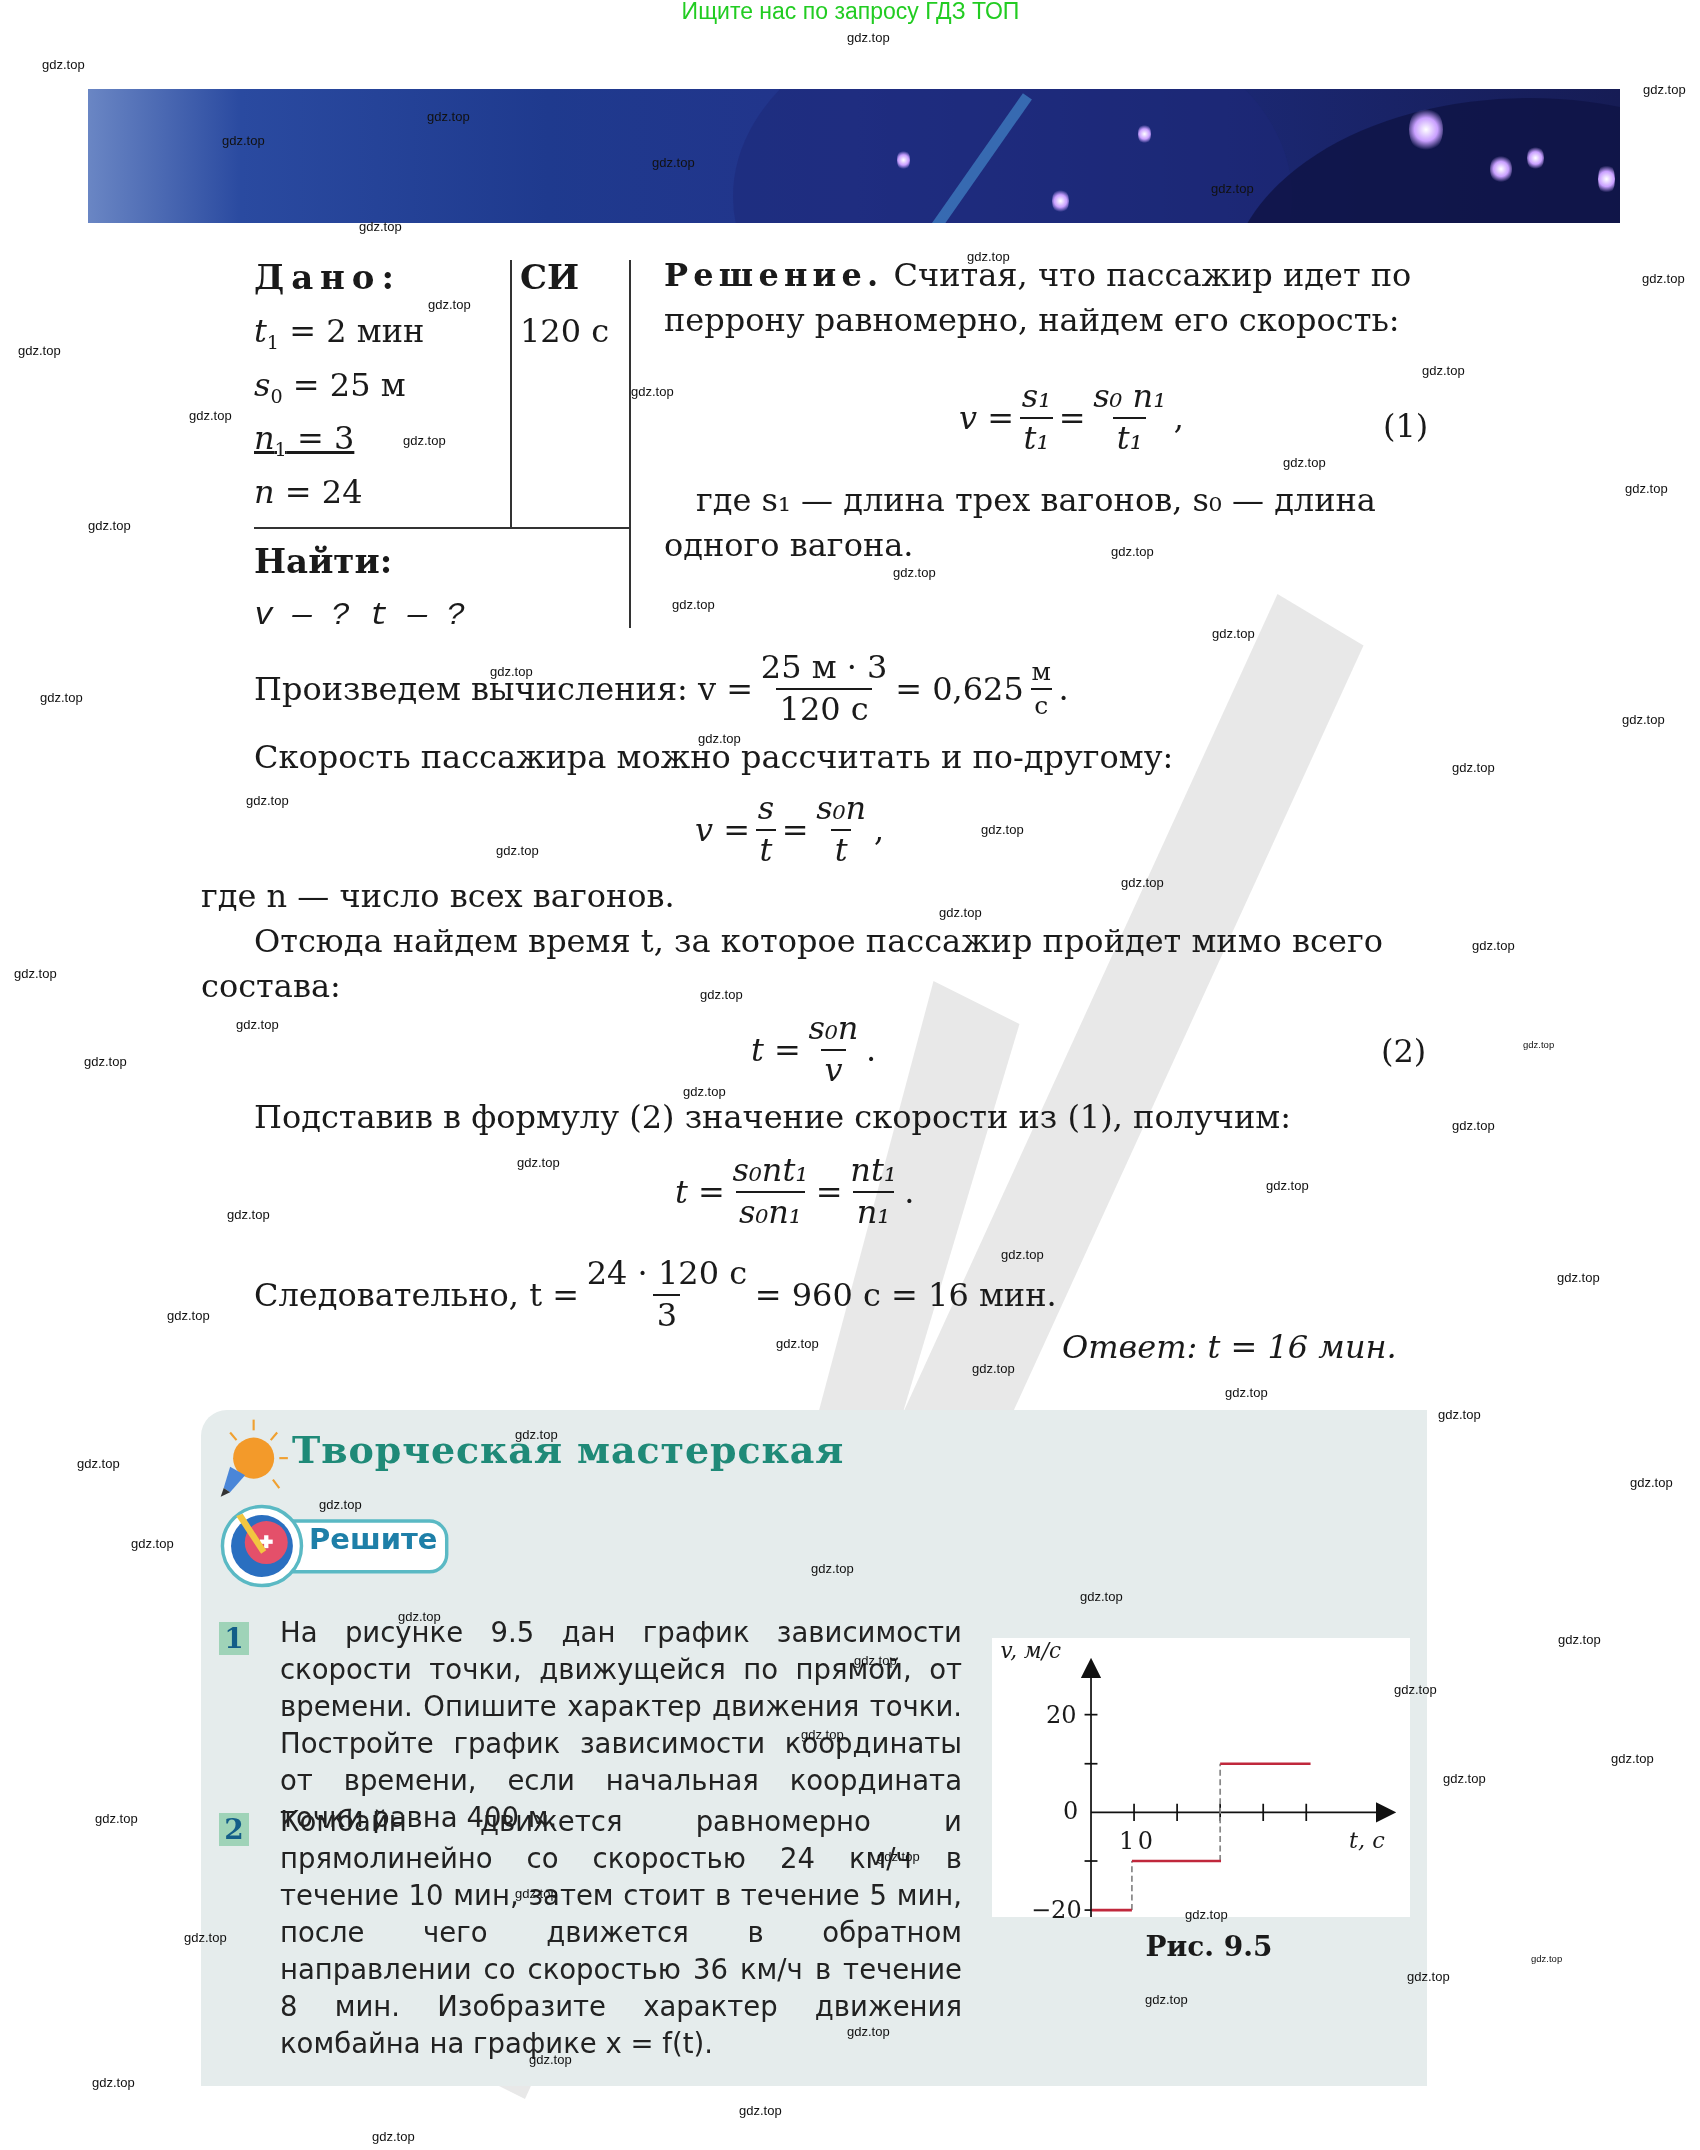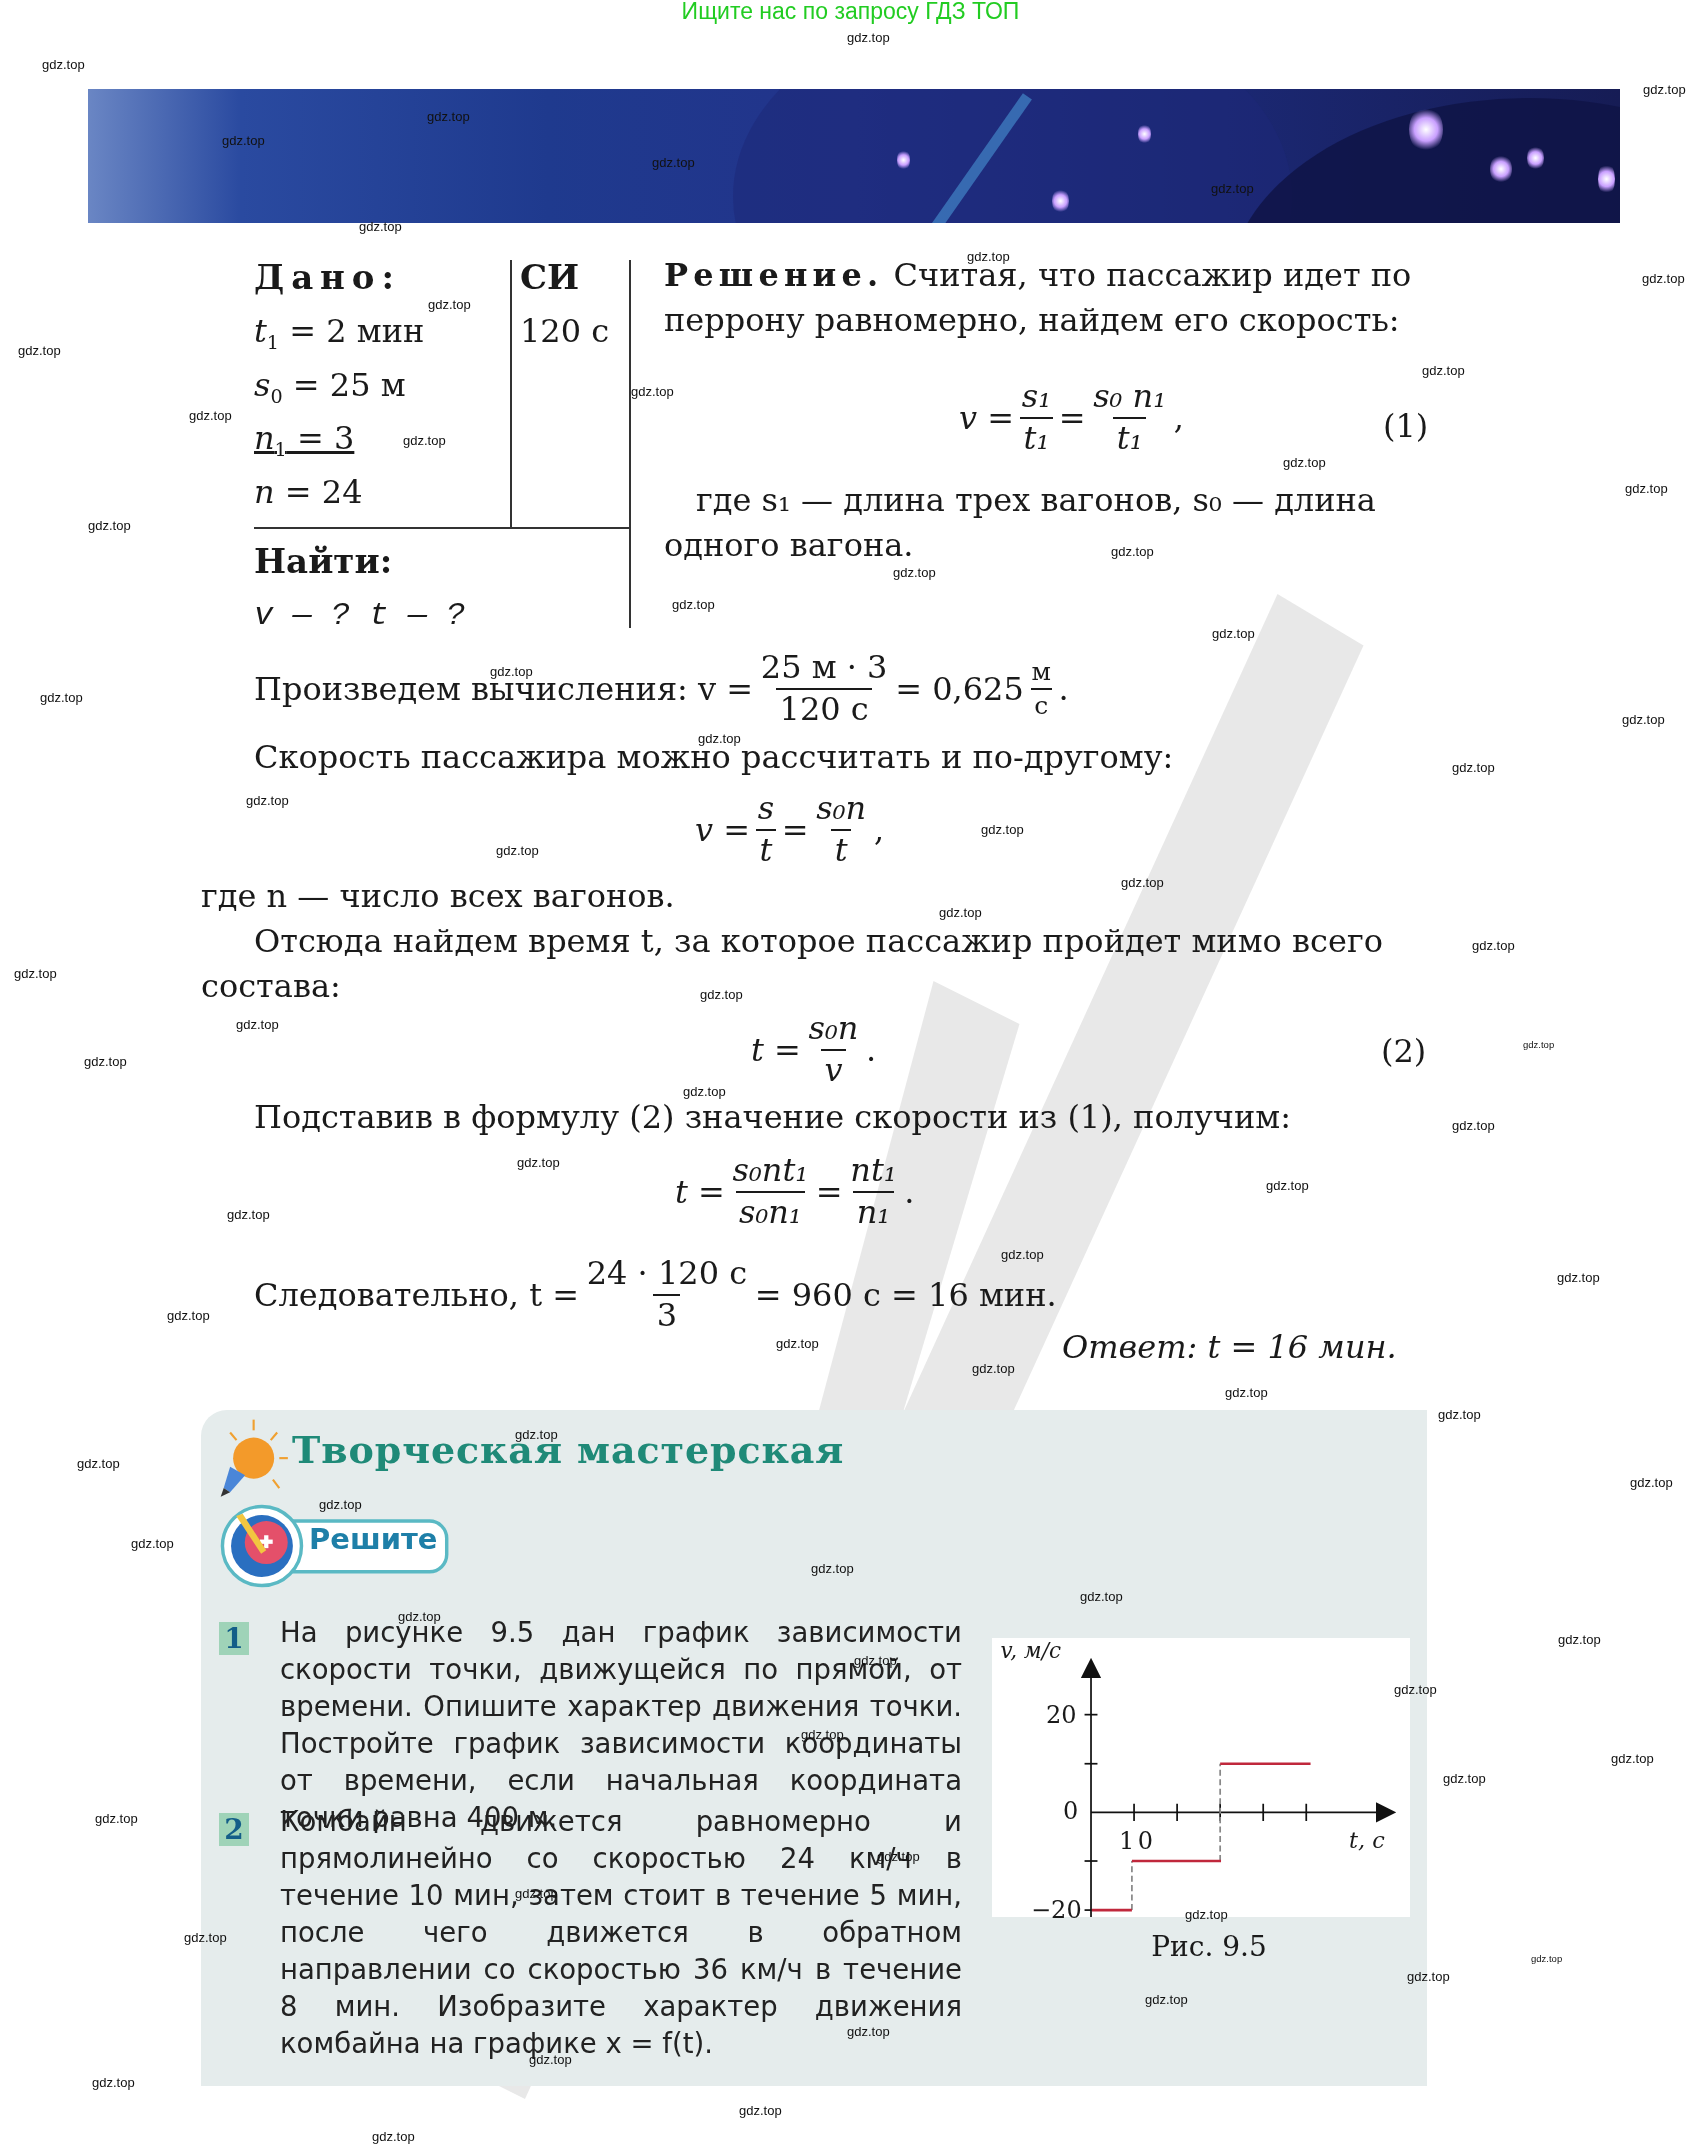--- a/index.html
+++ b/index.html
@@ -27,21 +27,21 @@
   .wm{position:absolute;font-family:"Liberation Sans",sans-serif;font-size:13px;color:#111;}
   .watermark-big{position:absolute;left:224px;top:594px;width:1247px;height:1505px;pointer-events:none;}
   .workshop{left:201px;top:1410px;width:1226px;height:676px;background:#e5ecec;border-radius:26px 0 0 0;}
   .ws-title{left:292px;top:1427px;font-size:38px;color:#1f8a78;font-weight:bold;letter-spacing:0.9px;}
   .solve-pill{left:219px;top:1503px;width:232px;height:86px;}
   .task-badge{position:absolute;width:30px;height:33px;background:#9fd3b8;color:#145e88;font-weight:bold;
        font-size:28px;text-align:center;line-height:34px;font-family:"DejaVu Serif",serif;}
   .task-text{position:absolute;left:280px;width:682px;font-family:"DejaVu Sans","Liberation Sans",sans-serif;
        font-size:27.5px;line-height:37px;color:#222;text-align:justify;}
   .graph-box{left:992px;top:1638px;width:418px;height:279px;background:#ffffff;}
-  .caption{left:992px;top:1930px;width:434px;text-align:center;font-size:28px;font-weight:normal;}
+  .caption{left:992px;top:1930px;width:434px;text-align:center;font-size:28px;font-weight:bold;}
   .page-num{left:1389px;top:2108px;font-size:28px;font-weight:bold;margin-top:43px;}
 </style>
 </head>
 <body>
 
 <div class="abs top-banner-text">Ищите нас по запросу ГДЗ ТОП</div>
 
 <div class="abs hero">
   <div class="arc" style="left:645px;top:-86px;width:559px;height:387px;background:rgba(30,40,120,0.55);"></div>
   <div class="arc" style="left:1140px;top:8.6px;width:602px;height:387px;background:rgba(15,20,70,0.85);"></div>

